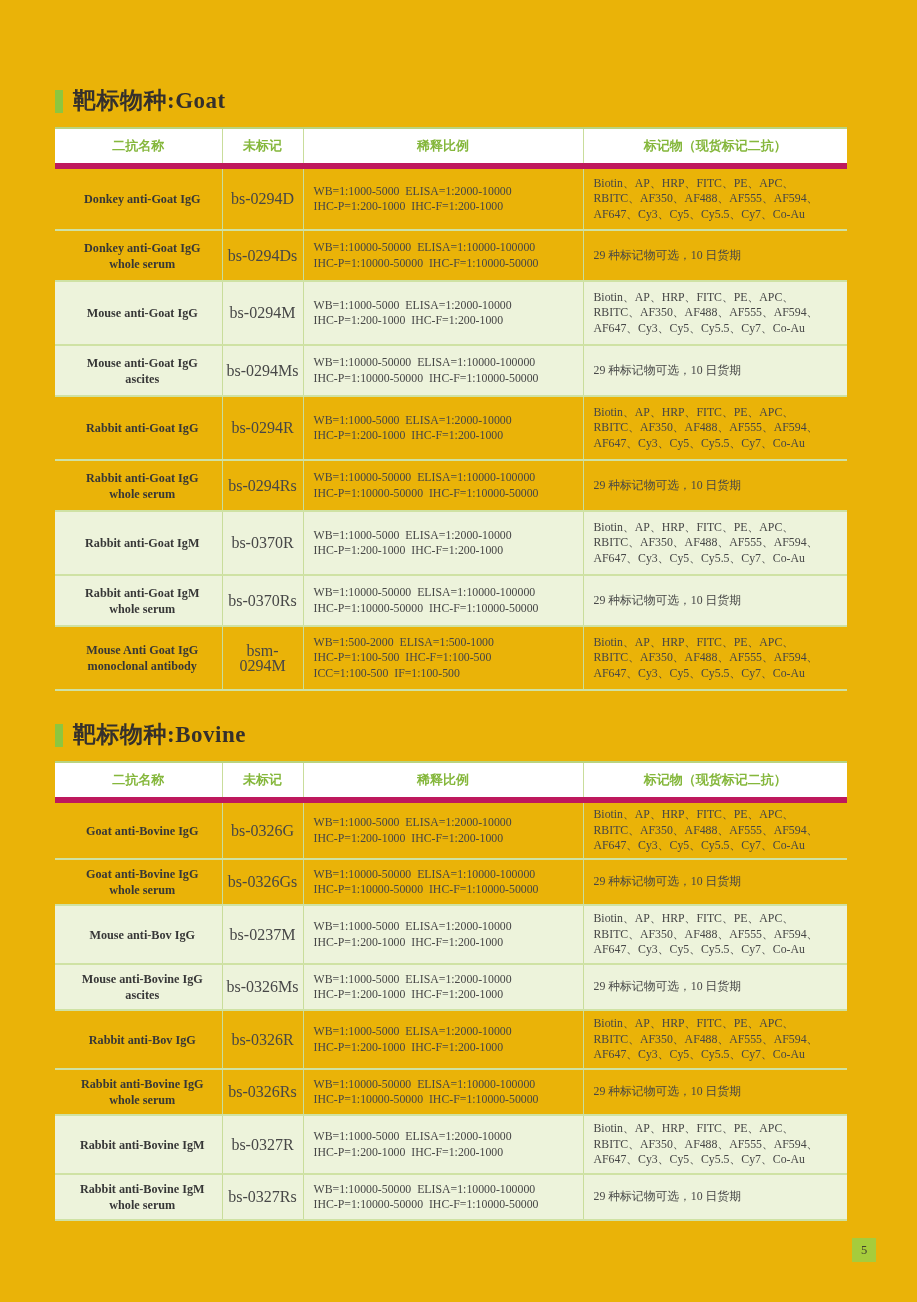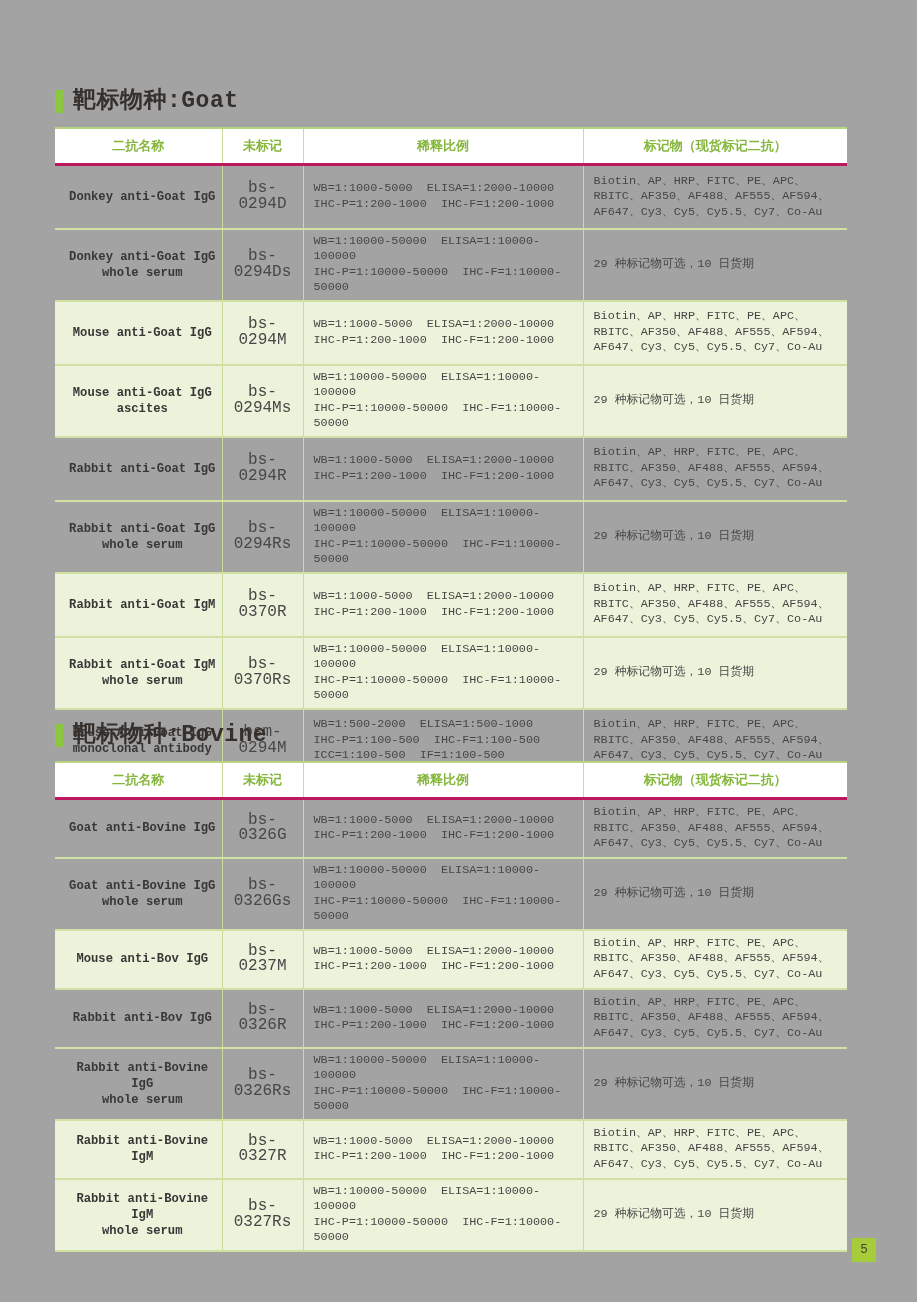--- a/index.html
+++ b/index.html
@@ -1,35 +1,35 @@
 <!DOCTYPE html>
 <html><head>
 <meta charset="utf-8">
 <style>
   html,body { margin:0; padding:0; background:#ffffff; }
   .page {
-    position:relative; width:917px; height:1302px; background:#a3a3a3;
-    font-family:Liberation Mono, monospace; overflow:hidden;
+    position:relative; width:917px; height:1302px; background:#eab308;
+    font-family:Liberation Serif, serif; overflow:hidden;
   }
   .sec { position:absolute; left:55px; width:792px; }
   .sec1 { top:88px; }
   .sec2 { top:722px; }
   .sec-title { display:flex; align-items:center; height:26px; }
   .bar { width:8px; height:23px; background:#8dc63f; margin-right:10px; flex:0 0 auto; }
   .sec-title h2 {
     margin:0; font-size:23px; font-weight:600; color:#35302c;
     letter-spacing:0.5px; line-height:26px;
   }
   table { border-collapse:collapse; table-layout:fixed; width:792px; margin-top:13px; }
   col.c-name { width:167px; } col.c-code { width:81px; }
   col.c-dil  { width:280px; } col.c-lab  { width:264px; }
   thead th {
     height:34px; font-size:13px; font-weight:700; color:#85b73c;
     text-align:center; vertical-align:middle;
-    border-top:2px solid #b9d480; border-bottom:3px solid #be185d;
+    border-top:2px solid #b9d480; border-bottom:6px solid #be185d;
     background:#ffffff; padding:0;
   }
   tbody td {
     vertical-align:middle; font-size:11.8px; line-height:15.5px; color:#464646;
     border-bottom:2px solid #cfe2a4; padding:4px 4px 4px 10px;
     white-space:pre-wrap; overflow:hidden;
   }
   th + th, td + td { border-left:1.5px solid #c9dd9b;margin-top:20px; }
   td.name { font-weight:700; color:#373737; font-size:12.2px; line-height:16px; padding-left:12px;text-align:center; }
   td.code { text-align:center; padding-left:2px; padding-right:2px; font-size:16px; color:#474747; }
@@ -193,20 +193,28 @@
         </tr>
         <tr class="r3 shaded">
           <td class="name">Mouse anti-Bov IgG</td>
           <td class="code">bs-0237M</td>
           <td class="dil">WB=1:1000-5000  ELISA=1:2000-10000
 IHC-P=1:200-1000  IHC-F=1:200-1000</td>
           <td class="lab">Biotin、AP、HRP、FITC、PE、APC、
 RBITC、AF350、AF488、AF555、AF594、
 AF647、Cy3、Cy5、Cy5.5、Cy7、Co-Au</td>
         </tr>
+        <tr class="r2 shaded">
+          <td class="name">Mouse anti-Bovine IgG
+ascites</td>
+          <td class="code">bs-0326Ms</td>
+          <td class="dil">WB=1:1000-5000  ELISA=1:2000-10000
+IHC-P=1:200-1000  IHC-F=1:200-1000</td>
+          <td class="lab">29 种标记物可选，10 日货期</td>
+        </tr>
         <tr class="r3">
           <td class="name">Rabbit anti-Bov IgG</td>
           <td class="code">bs-0326R</td>
           <td class="dil">WB=1:1000-5000  ELISA=1:2000-10000
 IHC-P=1:200-1000  IHC-F=1:200-1000</td>
           <td class="lab">Biotin、AP、HRP、FITC、PE、APC、
 RBITC、AF350、AF488、AF555、AF594、
 AF647、Cy3、Cy5、Cy5.5、Cy7、Co-Au</td>
         </tr>
         <tr class="r2">

